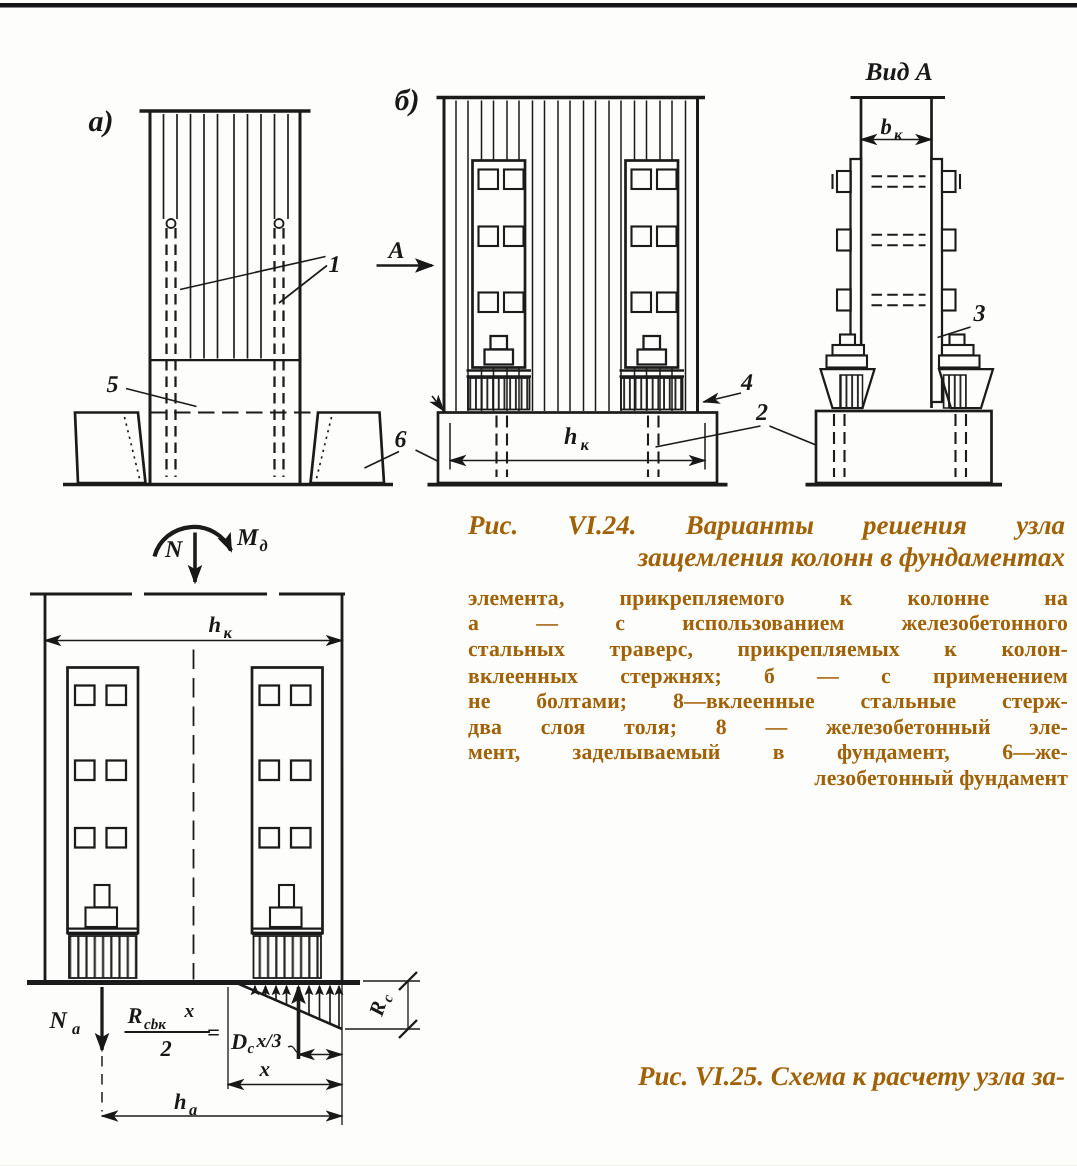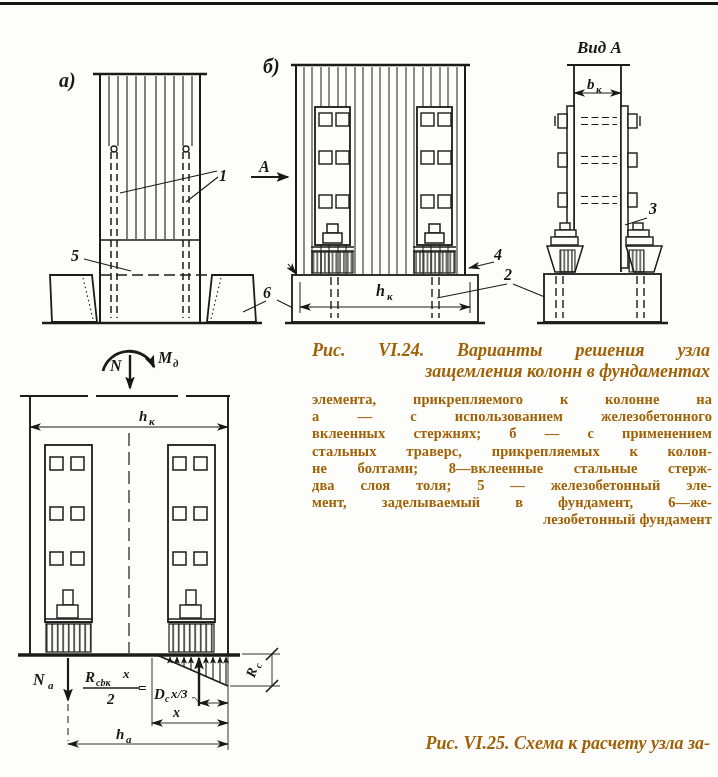--- a/index.html
+++ b/index.html
@@ -4,21 +4,21 @@
 <style>
   html,body{margin:0;padding:0;background:#e8e8e4;}
   #page{position:relative;width:718px;height:777px;background:#fdfdfb;overflow:hidden;
         font-family:"Liberation Serif",serif;color:#161616;}
   #page svg{position:absolute;display:block;}
   svg text{font-family:"Liberation Serif",serif;font-style:italic;font-weight:bold;fill:#181818;}
   .top-rule{position:absolute;left:0;top:2px;width:718px;height:3px;background:#161616;}
   .cap{position:absolute;color:#a16207;}
   .cap24-title{left:312px;top:340px;width:398px;font:italic bold 18px/21px "Liberation Serif",serif;}
   .cap24-desc{left:312px;top:391px;width:400px;font:bold 14.5px/17.2px "Liberation Serif",serif;letter-spacing:.1px;}
-  .cap25-title{left:312px;top:707px;width:398px;font:italic bold 18px/21px "Liberation Serif",serif;margin-top:26px;}
+  .cap25-title{left:312px;top:707px;width:398px;font:italic bold 18px/21px "Liberation Serif",serif;}
   .jline{text-align:justify;text-align-last:justify;}
   .nline{text-align:right;}
 </style>
 </head>
 <body>
 
 <div id="page">
   <div class="top-rule"></div>
 
   <svg viewBox="0 0 718 340" style="left:0;top:0;width:718px;height:340px">
@@ -279,24 +279,24 @@
   </svg>
 
   <div class="cap cap24-title">
     <div class="jline">Рис. VI.24.  Варианты решения узла</div>
     <div class="nline">защемления колонн в фундаментах</div>
   </div>
 
   <div class="cap cap24-desc">
     <div class="jline">элемента, прикрепляемого к колонне на</div>
     <div class="jline">а — с использованием железобетонного</div>
+    <div class="jline">стальных траверс, прикрепляемых к колон-</div>
     <div class="jline">вклеенных стержнях; б — с применением</div>
-    <div class="jline">стальных траверс, прикрепляемых к колон-</div>
     <div class="jline">не болтами; 8—вклеенные стальные стерж-</div>
-    <div class="jline">два слоя толя; 5 — железобетонный эле-</div>
+    <div class="jline">два слоя толя; 8 — железобетонный эле-</div>
     <div class="jline">мент, заделываемый в фундамент, 6—же-</div>
     <div class="nline">лезобетонный фундамент</div>
   </div>
 
   <div class="cap cap25-title">
     <div class="nline">Рис. VI.25. Схема к расчету узла за-</div>
   </div>
 </div>
 
 </body></html>

